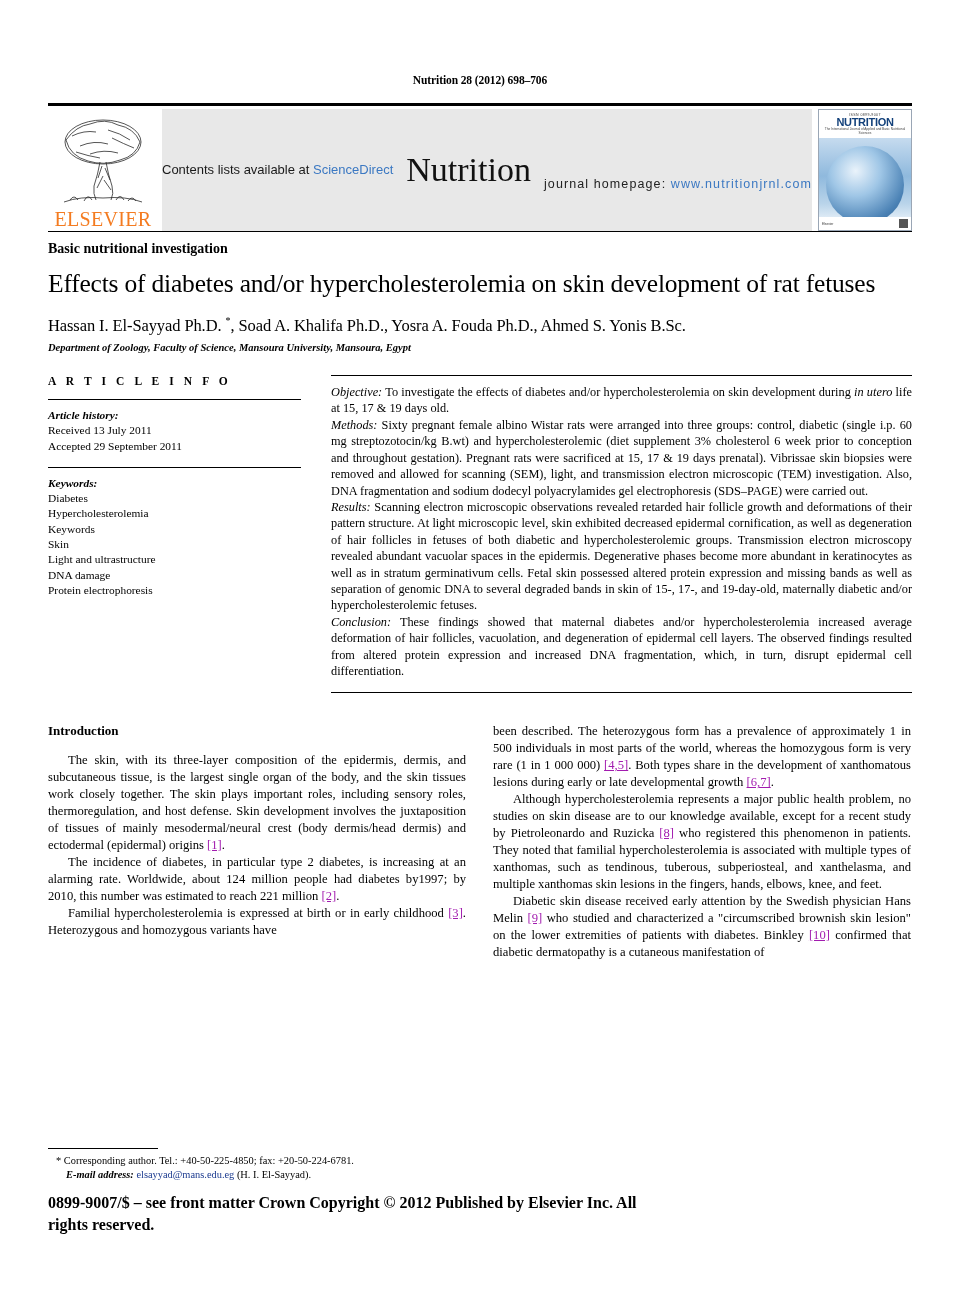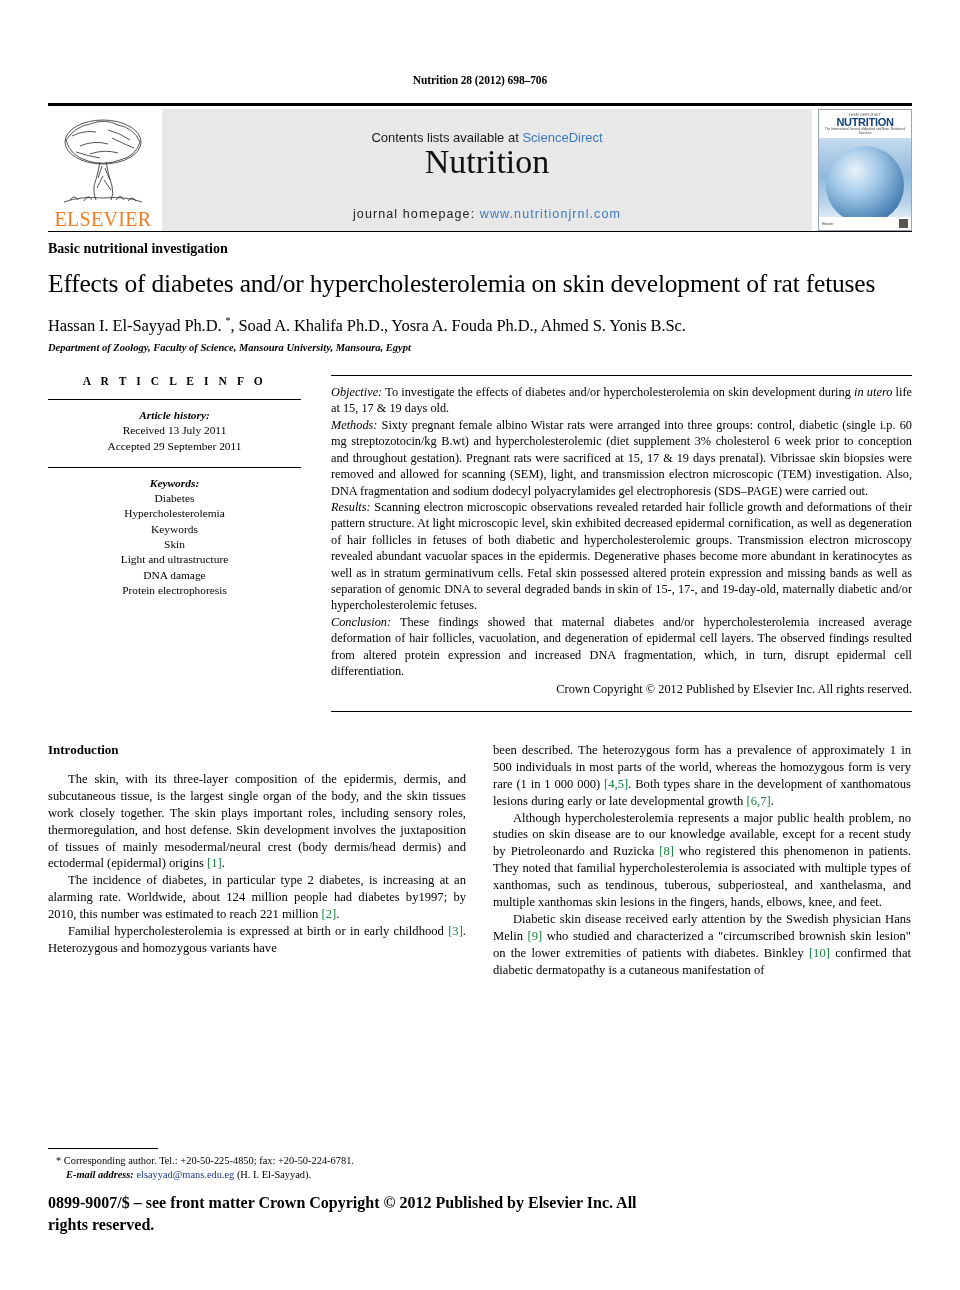--- a/index.html
+++ b/index.html
@@ -60,23 +60,23 @@
     font-size: 20px;
     letter-spacing: 0.3px;
     line-height: 1;
     margin-top: 1px;
     font-weight: 400;
   }
   .masthead-center {
     flex: 1 1 auto;
     background: #e8e8e8;
     display: flex;
-    flex-direction: column;
+    flex-direction: row;
     align-items: center;
-    justify-content: flex-end;
+    justify-content: space-between;
     padding: 9px 0 10px 0;
     margin: 0 6px 0 4px;
   }
   .contents-line {
     font-family: "Liberation Sans", sans-serif;
     font-size: 13px;
     color: #1a1a1a;
   }
   .contents-line .sd {
     color: #3b78c2;
@@ -185,21 +185,21 @@
     font-weight: bold;
     margin: 0 0 0 0;
   }
 
   
   .info-abstract {
     display: flex;
     margin-top: 22px;
     gap: 30px;
   }
-  .col-info { width: 253px; flex: 0 0 253px; text-align: center; }
+  .col-info { width: 253px; flex: 0 0 253px; }
   .col-abstract { flex: 1 1 auto; }
   .sec-heading {
     font-family: "Liberation Serif", serif;
     font-size: 11.5px;
     font-weight: bold;
     letter-spacing: 3.6px;
     margin-bottom: 12px;
   }
   .hr-blk { border-top: 1px solid #000; margin-bottom: 8px; }
   .info-block { font-size: 11.4px; line-height: 1.34; }
@@ -236,21 +236,21 @@
     margin: 0 0 13px 0;
   }
   .body-col p {
     margin: 0;
     font-size: 12.6px;
     line-height: 1.345;
     text-align: justify;
     text-indent: 20px;
   }
   .body-col p.cont { text-indent: 0; }
-  .ref { color: #15803d; }
+  .ref { color: #a21caf; text-decoration: underline; }
 
   
   .footnote-wrap {
     position: absolute;
     left: 48px;
     top: 1148px;
     width: 418px;
   }
   .footnote-rule {
     border-top: 1px solid #000;
@@ -366,21 +366,20 @@
         </p>
         <p>
           <span class="lead">Methods:</span><span> Sixty pregnant female albino Wistar rats were arranged into three groups: control, diabetic (single i.p. 60 mg streptozotocin/kg B.wt) and hypercholesterolemic (diet supplement 3% cholesterol 6 week prior to conception and throughout gestation). Pregnant rats were sacrificed at 15, 17 &amp; 19 days prenatal). Vibrissae skin biopsies were removed and allowed for scanning (SEM), light, and transmission electron microscopic (TEM) investigation. Also, DNA fragmentation and sodium dodecyl polyacrylamides gel electrophoresis (SDS–PAGE) were carried out.</span>
         </p>
         <p>
           <span class="lead">Results:</span><span> Scanning electron microscopic observations revealed retarded hair follicle growth and deformations of their pattern structure. At light microscopic level, skin exhibited decreased epidermal cornification, as well as degeneration of hair follicles in fetuses of both diabetic and hypercholesterolemic groups. Transmission electron microscopy revealed abundant vacuolar spaces in the epidermis. Degenerative phases become more abundant in keratinocytes as well as in stratum germinativum cells. Fetal skin possessed altered protein expression and missing bands as well as separation of genomic DNA to several degraded bands in skin of 15-, 17-, and 19-day-old, maternally diabetic and/or hypercholesterolemic fetuses.</span>
         </p>
         <p>
           <span class="lead">Conclusion:</span><span> These findings showed that maternal diabetes and/or hypercholesterolemia increased average deformation of hair follicles, vacuolation, and degeneration of epidermal cell layers. The observed findings resulted from altered protein expression and increased DNA fragmentation, which, in turn, disrupt epidermal cell differentiation.</span>
         </p>
-        <div class="copyright-line">Crown Copyright © 2012 Published by Elsevier Inc. All rights reserved.</div>
       </div>
       <div class="abstract-bottom-rule"></div>
     </div>
   </div>
 
   <div class="body-cols">
     <div class="body-col">
       <div class="body-heading">Introduction</div>
       <p>The skin, with its three-layer composition of the epidermis, dermis, and subcutaneous tissue, is the largest single organ of the body, and the skin tissues work closely together. The skin plays important roles, including sensory roles, thermoregulation, and host defense. Skin development involves the juxtaposition of tissues of mainly mesodermal/neural crest (body dermis/head dermis) and ectodermal (epidermal) origins <span class="ref">[1]</span>.</p>
       <p>The incidence of diabetes, in particular type 2 diabetes, is increasing at an alarming rate. Worldwide, about 124 million people had diabetes by1997; by 2010, this number was estimated to reach 221 million <span class="ref">[2]</span>.</p>
@@ -389,21 +388,21 @@
     <div class="body-col">
       <p class="cont">been described. The heterozygous form has a prevalence of approximately 1 in 500 individuals in most parts of the world, whereas the homozygous form is very rare (1 in 1 000 000) <span class="ref">[4,5]</span>. Both types share in the development of xanthomatous lesions during early or late developmental growth <span class="ref">[6,7]</span>.</p>
       <p>Although hypercholesterolemia represents a major public health problem, no studies on skin disease are to our knowledge available, except for a recent study by Pietroleonardo and Ruzicka <span class="ref">[8]</span> who registered this phenomenon in patients. They noted that familial hypercholesterolemia is associated with multiple types of xanthomas, such as tendinous, tuberous, subperiosteal, and xanthelasma, and multiple xanthomas skin lesions in the fingers, hands, elbows, knee, and feet.</p>
       <p>Diabetic skin disease received early attention by the Swedish physician Hans Melin <span class="ref">[9]</span> who studied and characterized a "circumscribed brownish skin lesion" on the lower extremities of patients with diabetes. Binkley <span class="ref">[10]</span> confirmed that diabetic dermatopathy is a cutaneous manifestation of</p>
     </div>
   </div>
 
   <div class="footnote-wrap">
     <div class="footnote-rule"></div>
     <div class="footnote">
-      <span>*</span><span> Corresponding author. Tel.: +20-50-225-4850; fax: +20-50-224-6781.</span><br>
+      <span>*</span><span> Corresponding author. Tel.: +40-50-225-4850; fax: +20-50-224-6781.</span><br>
       <span class="em">E-mail address:</span>
       <span class="mail">elsayyad@mans.edu.eg</span><span> (H. I. El-Sayyad).</span>
     </div>
   </div>
 
   <div class="issn-footer">
     <div>0899-9007/$ – see front matter Crown Copyright © 2012 Published by Elsevier Inc. All rights reserved.</div>
   </div>
 
 </div>

